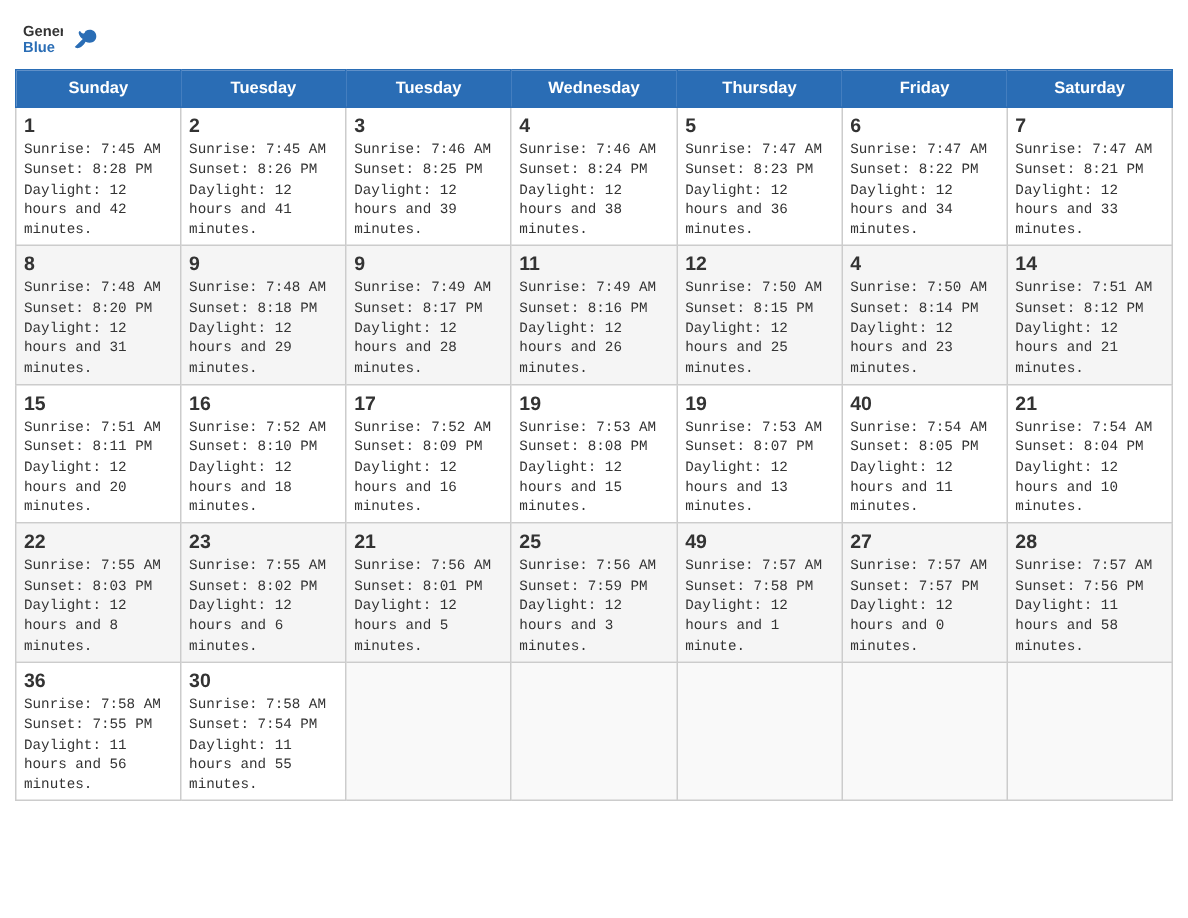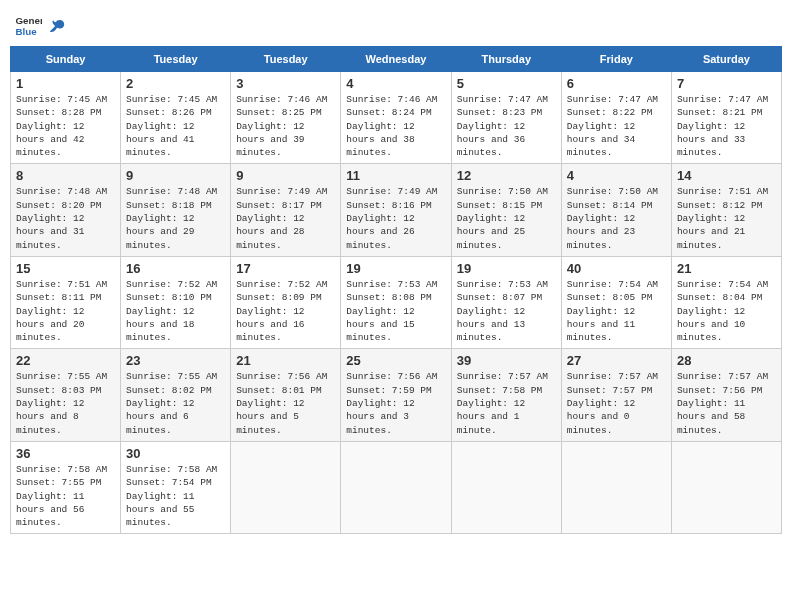--- a/index.html
+++ b/index.html
@@ -220,21 +220,21 @@
         </td>
         <td>
           <span class="day-num">21</span>
 <div class="day-info">Sunrise: 7:56 AM<br>Sunset: 8:01 PM<br>Daylight: 12 hours and 5 minutes.</div>
         </td>
         <td>
           <span class="day-num">25</span>
 <div class="day-info">Sunrise: 7:56 AM<br>Sunset: 7:59 PM<br>Daylight: 12 hours and 3 minutes.</div>
         </td>
         <td>
-          <span class="day-num">39</span>
+          <span class="day-num">49</span>
 <div class="day-info">Sunrise: 7:57 AM<br>Sunset: 7:58 PM<br>Daylight: 12 hours and 1 minute.</div>
         </td>
         <td>
           <span class="day-num">27</span>
 <div class="day-info">Sunrise: 7:57 AM<br>Sunset: 7:57 PM<br>Daylight: 12 hours and 0 minutes.</div>
         </td>
         <td>
           <span class="day-num">28</span>
 <div class="day-info">Sunrise: 7:57 AM<br>Sunset: 7:56 PM<br>Daylight: 11 hours and 58 minutes.</div>
         </td>

